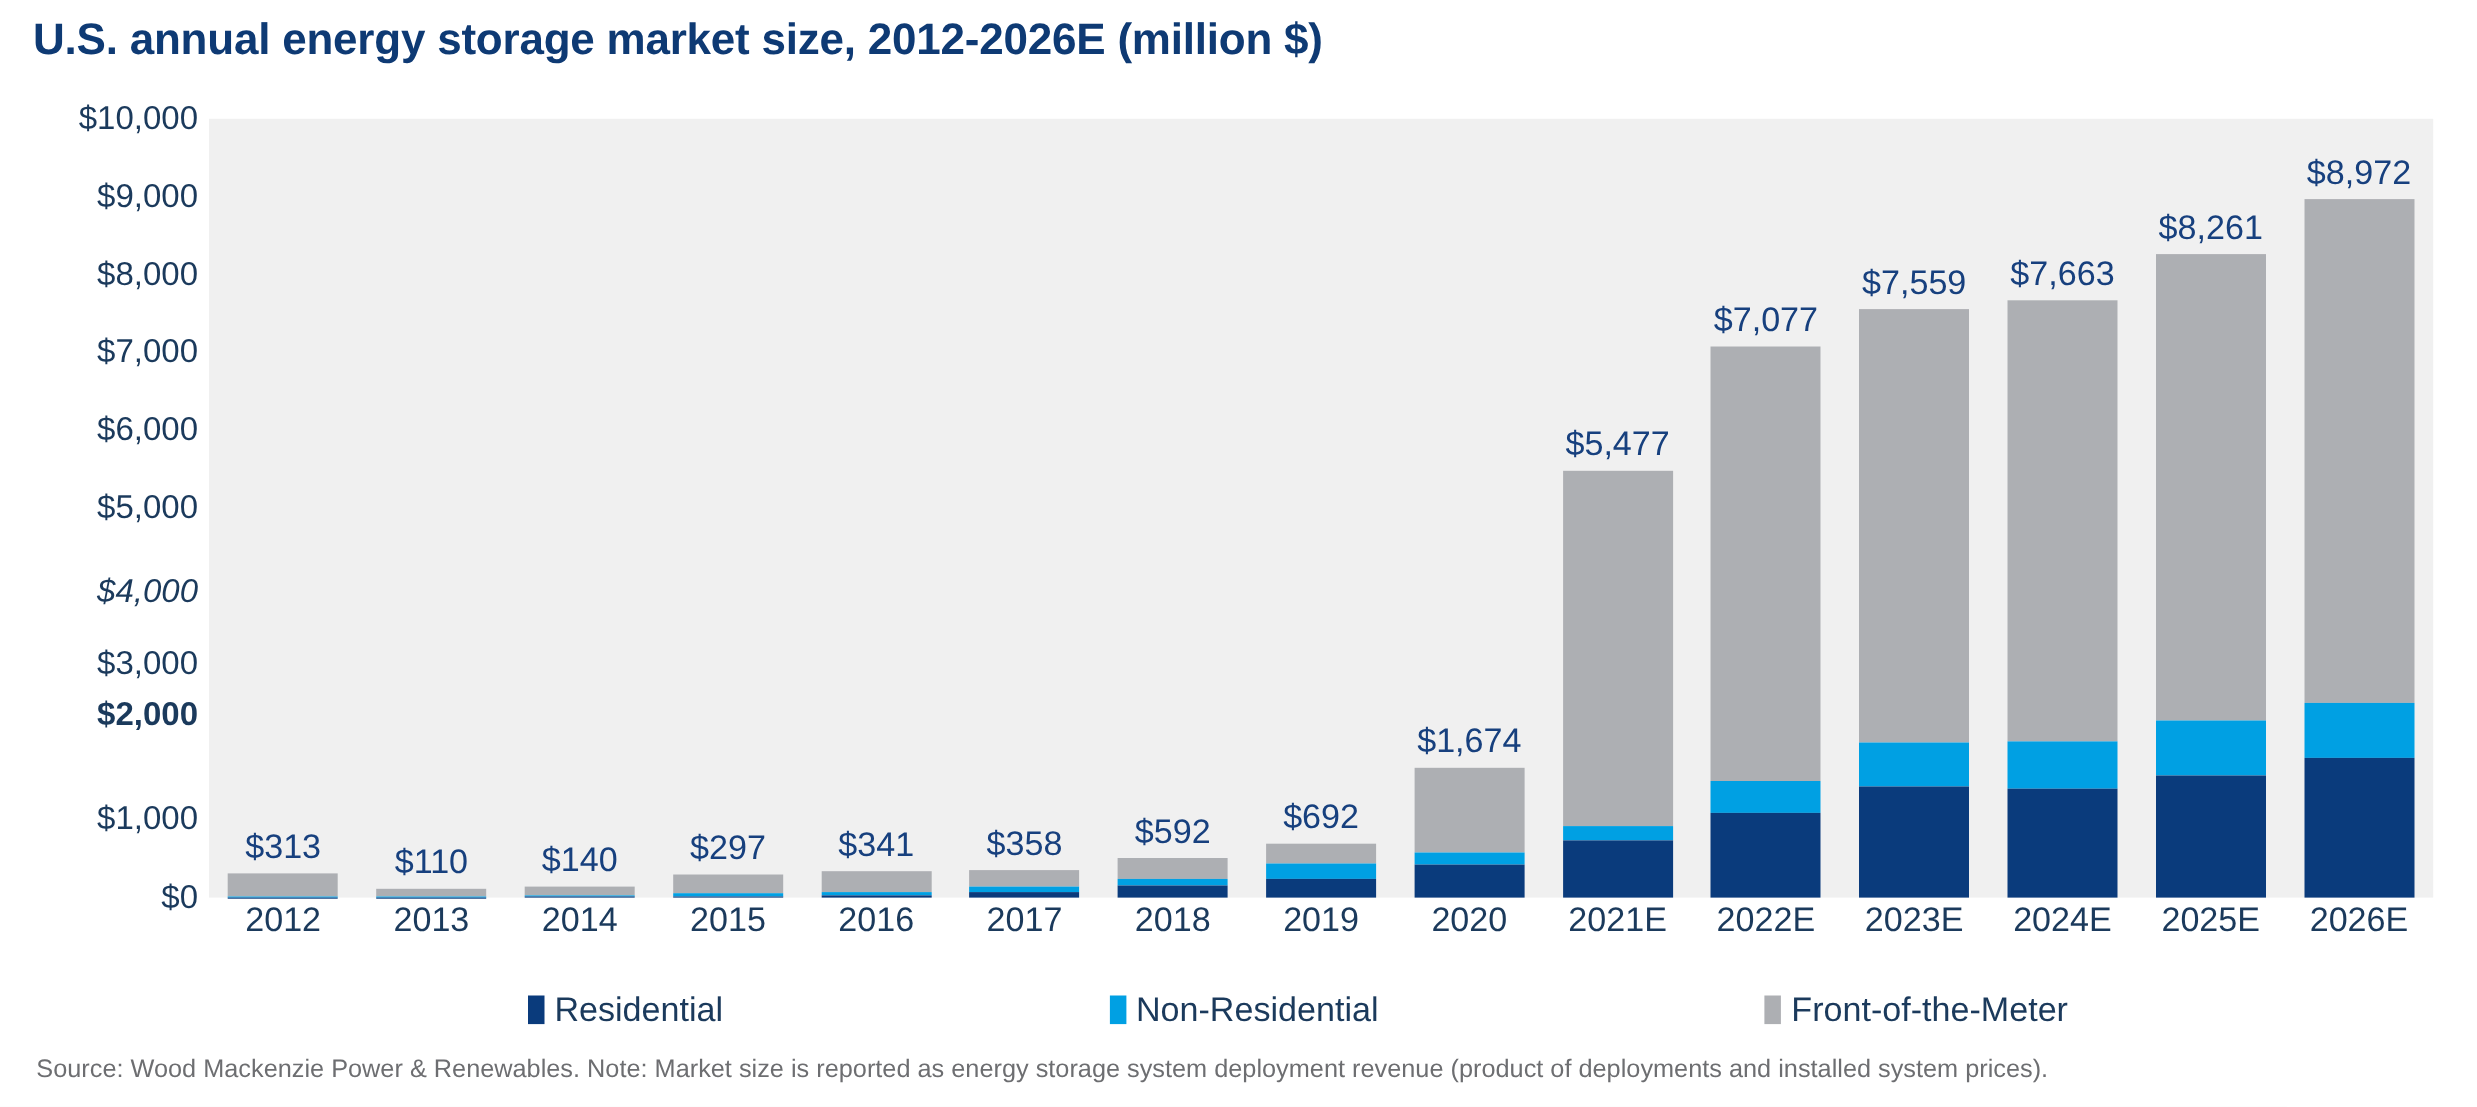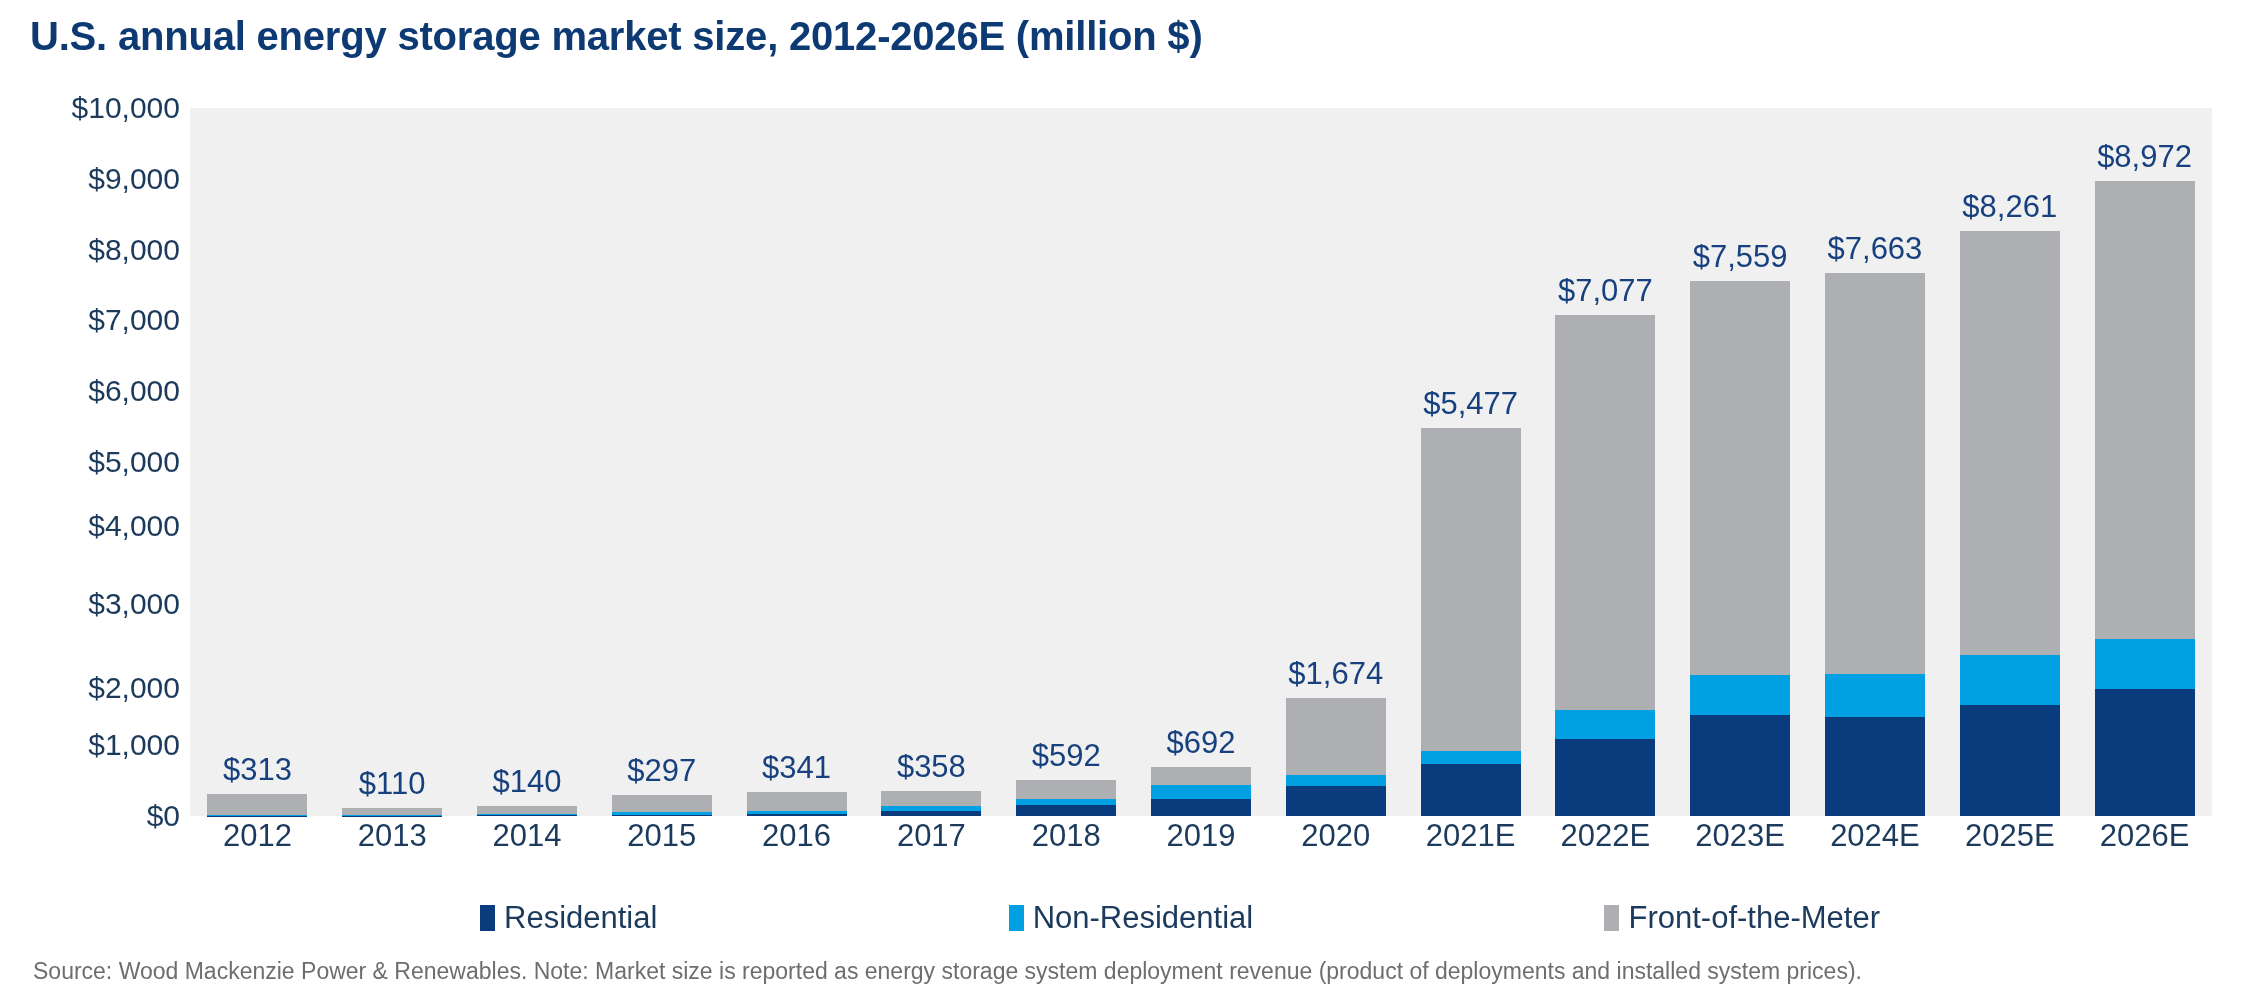--- a/index.html
+++ b/index.html
@@ -175,23 +175,23 @@
 </head>
 <body>
 
 <div id="figure">
 
   <div id="chart-title">U.S. annual energy storage market size, 2012-2026E (million $)</div>
 
   <div id="y-axis">
       <div class="y-tick" style="top: 724px;">$0</div>
       <div class="y-tick" style="top: 653.2px;">$1,000</div>
-      <div class="y-tick" style="top: 596px;">$2,000</div>
+      <div class="y-tick" style="top: 558px; font-weight: bold;">$2,000</div>
       <div class="y-tick" style="top: 511.6px; margin-left: 32px;">$3,000</div>
-      <div class="y-tick" style="top: 434px;">$4,000</div>
+      <div class="y-tick" style="top: 446px; font-style: italic;">$4,000</div>
       <div class="y-tick" style="top: 370px;">$5,000</div>
       <div class="y-tick" style="top: 299.2px; text-align: right;">$6,000</div>
       <div class="y-tick" style="top: 228.4px;">$7,000</div>
       <div class="y-tick" style="top: 157.6px;">$8,000</div>
       <div class="y-tick" style="top: 86.8px;">$9,000</div>
       <div class="y-tick" style="top: 16px;">$10,000</div>
     </div>
 
   <div id="plot-area">
     <div id="bars-layer">

